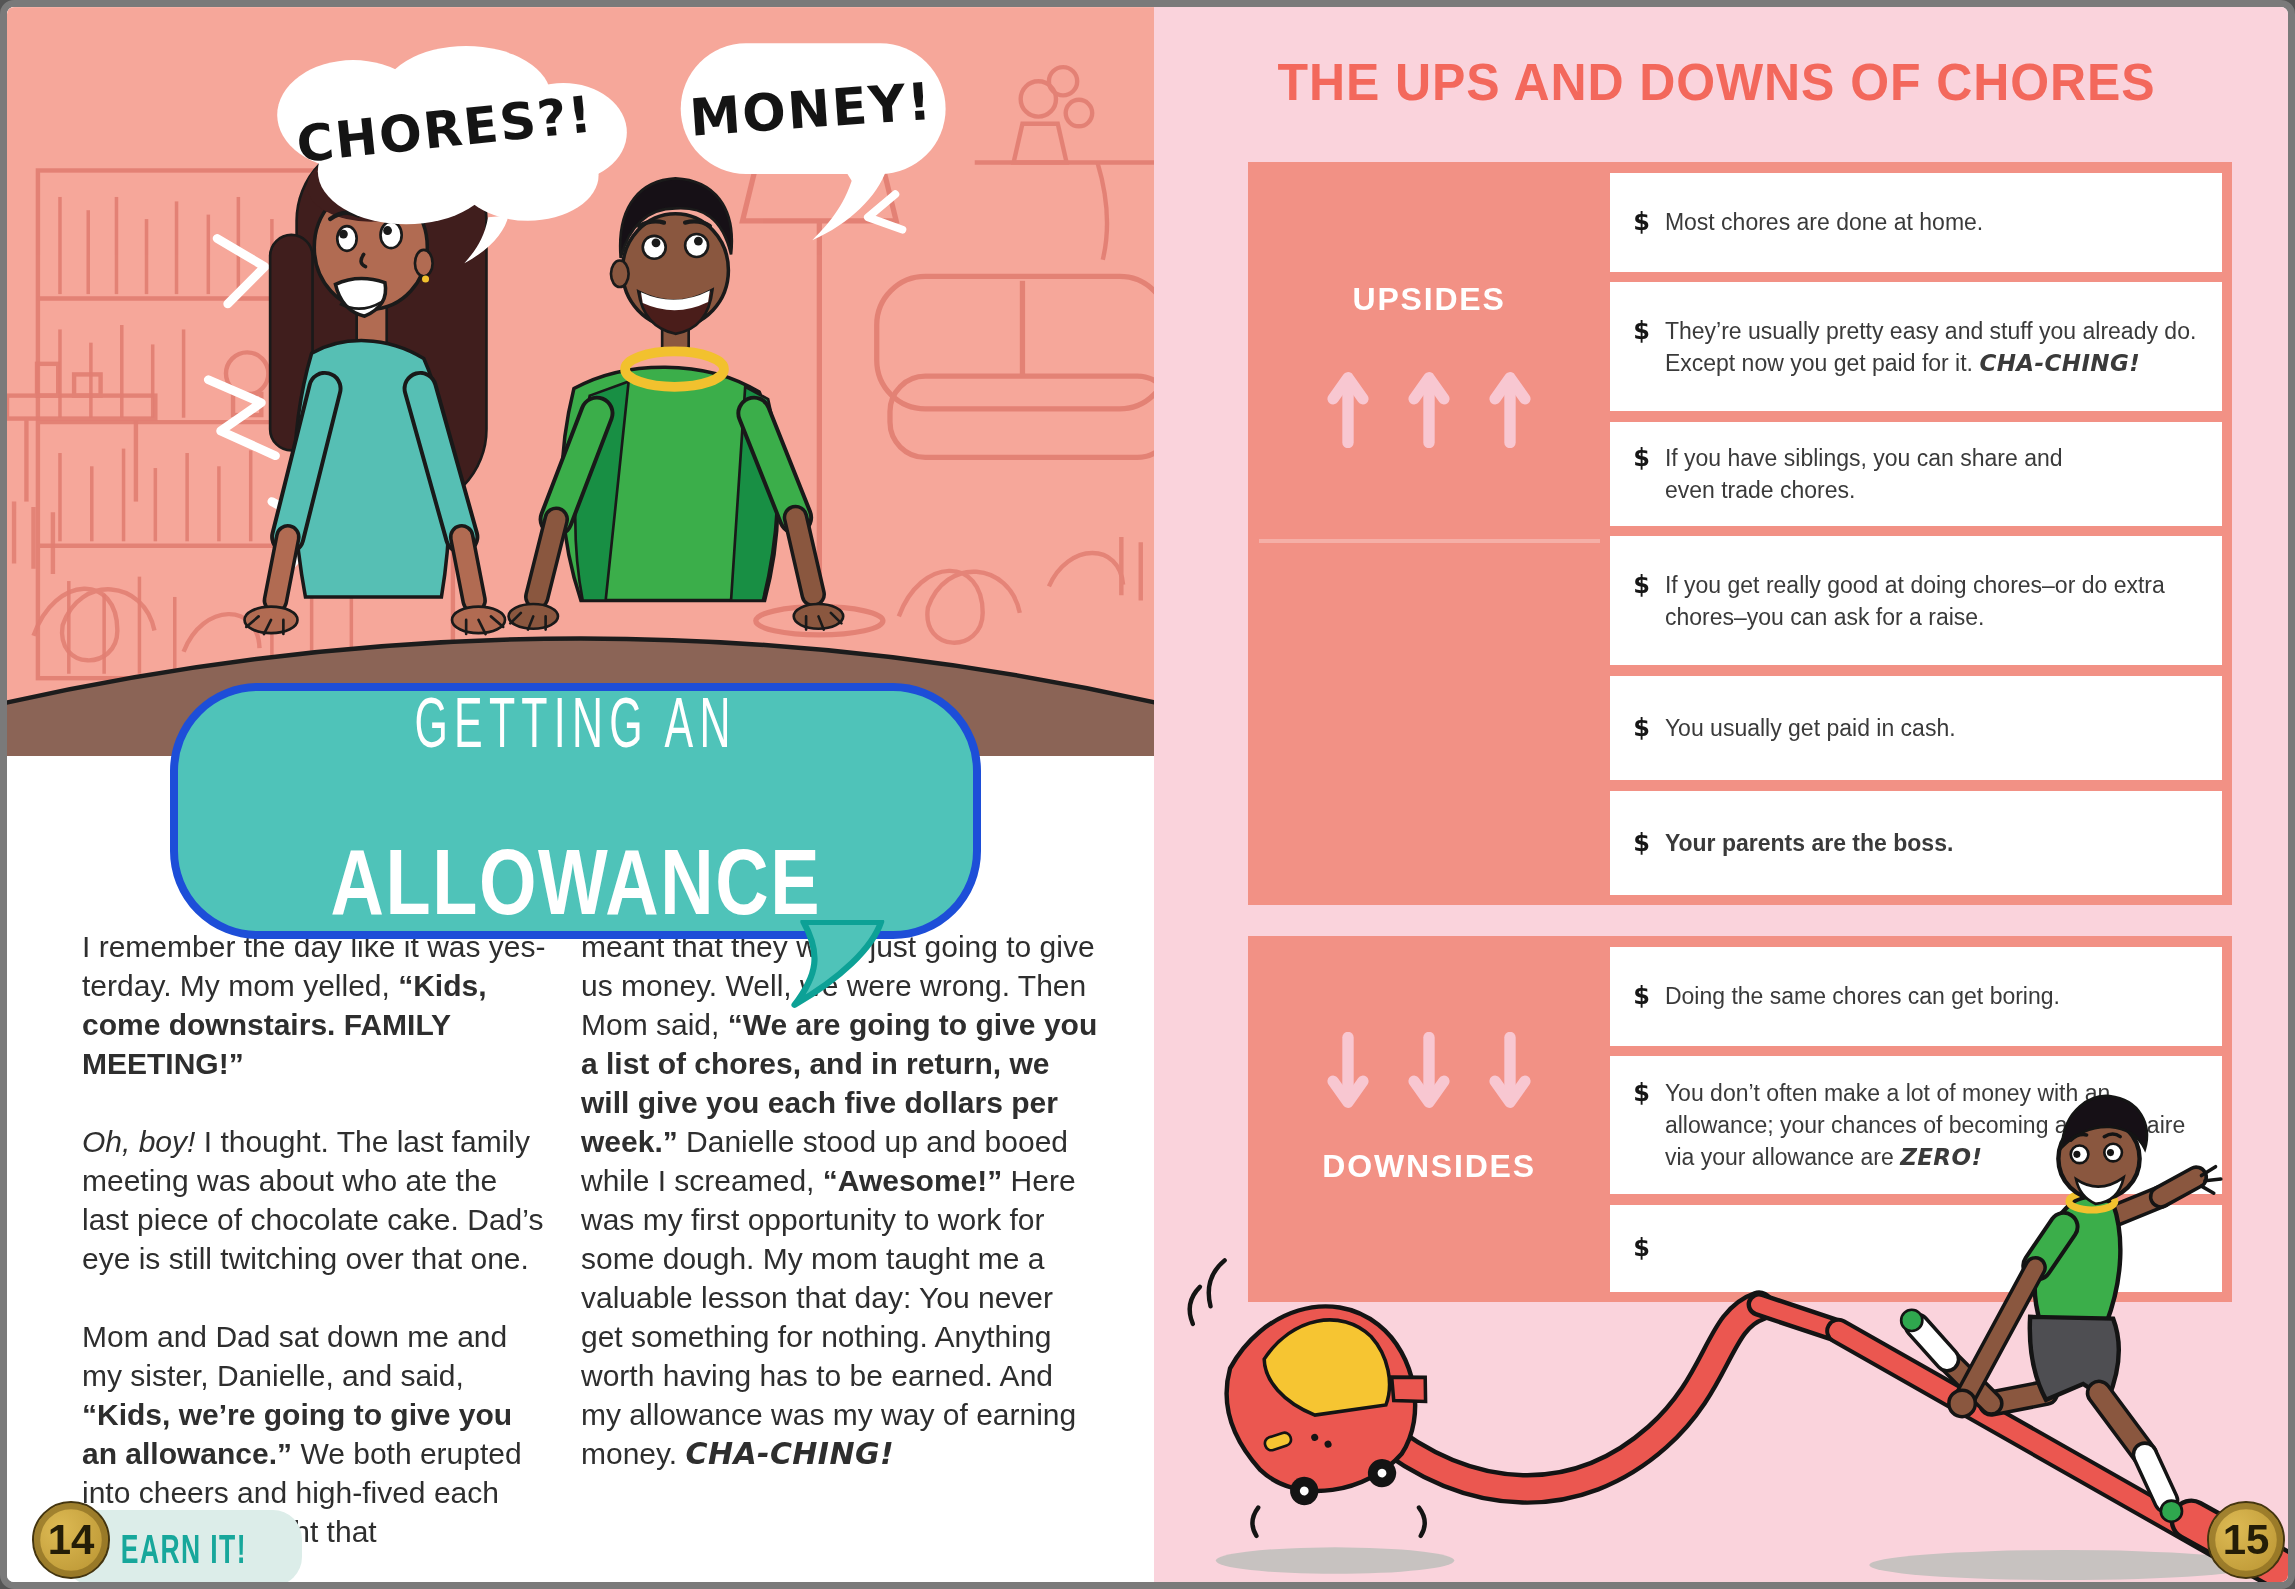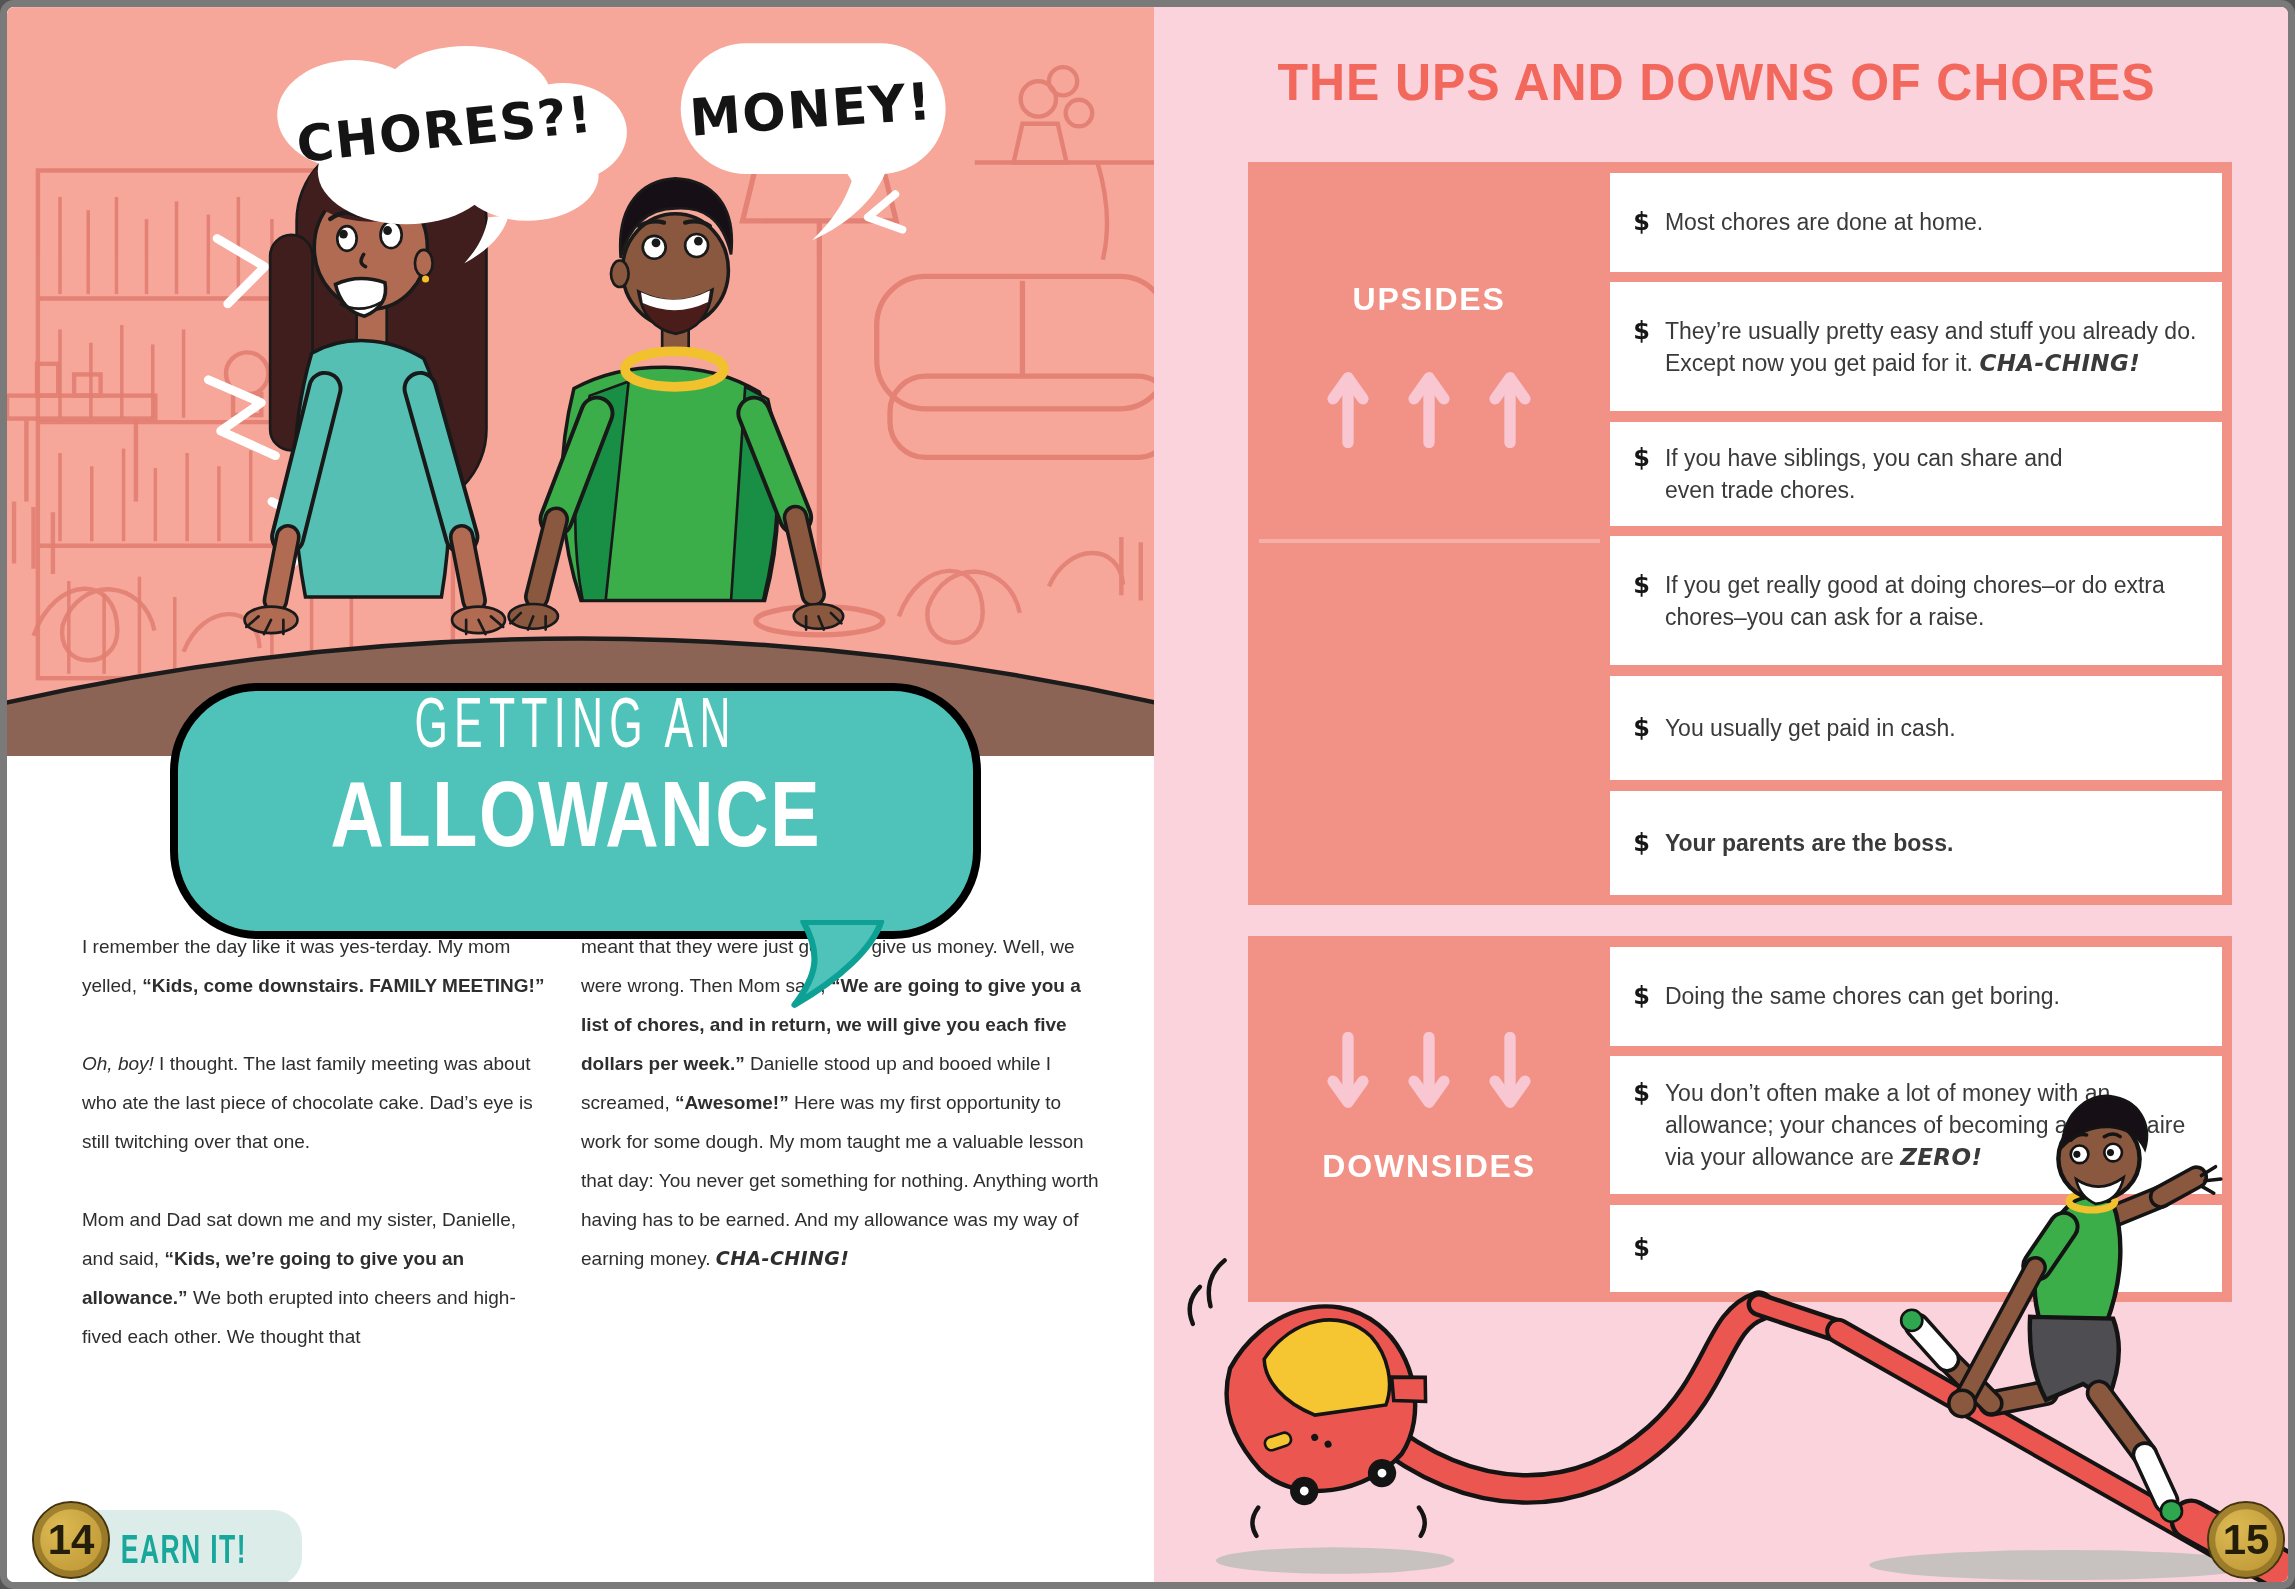--- a/index.html
+++ b/index.html
@@ -5,27 +5,27 @@
   html,body{margin:0;padding:0;background:#555;}
   .spread{position:relative;width:2295px;height:1589px;box-sizing:border-box;
     border:7px solid #7a7a7a;border-radius:14px;overflow:hidden;background:#fff;
     font-family:"Liberation Sans",sans-serif;}
   .page-left{position:absolute;left:0;top:0;width:1147px;height:100%;background:#fff;}
   .page-right{position:absolute;left:1147px;top:0;width:1149px;height:100%;background:#FAD3DC;}
 
   
   .illustration{position:absolute;left:0;top:0;width:1147px;height:749px;}
   .title-bubble{position:absolute;left:163px;top:676px;width:795px;height:240px;
-    background:#4FC3B9;border:8px solid #000000;border-radius:88px;
-    display:flex;flex-direction:column;align-items:center;justify-content:flex-start;gap:3.5px;z-index:3;}
+    background:#4FC3B9;border:8px solid #1d4ed8;border-radius:88px;
+    display:flex;flex-direction:column;align-items:center;justify-content:space-between;gap:3.5px;z-index:3;}
   .tb-line1{font-size:55px;color:#fff;font-weight:400;letter-spacing:8px;transform:scaleX(.78) scaleY(1.28);white-space:nowrap;}
   .tb-line2{font-size:84px;color:#fff;font-weight:800;letter-spacing:1.8px;transform:scaleX(.88) scaleY(1.1);white-space:nowrap;margin-top:7px;}
   .tb-tail{position:absolute;right:76px;bottom:-81px;}
 
-  .body-col{position:absolute;top:920px;font-size:19px;line-height:39px;color:#2e2e2e;}
+  .body-col{position:absolute;top:920px;font-size:30px;line-height:39px;color:#2e2e2e;}
   .col1{left:75px;width:466px;}
   .col2{left:574px;width:519px;}
   .body-col p{margin:0 0 39px 0;}
   .run-b{font-weight:700;}
   .run-i{font-style:italic;}
   .run-comic{font-family:"DejaVu Sans",sans-serif;font-weight:800;font-style:italic;letter-spacing:0.4px;}
 
   .coin{position:absolute;width:74px;height:74px;border-radius:50%;
     background:radial-gradient(circle at 35% 35%,#DDBA54,#C09B38 72%);
     border:2.6px solid #44350f;box-shadow:inset 0 0 0 6.2px rgba(120,93,26,.55);

